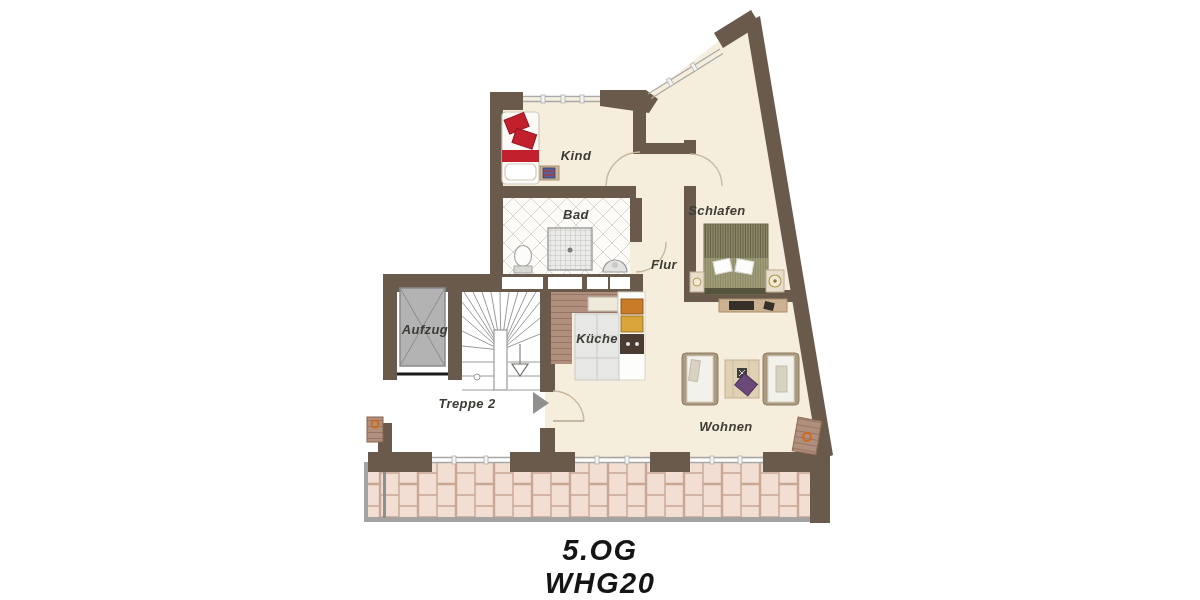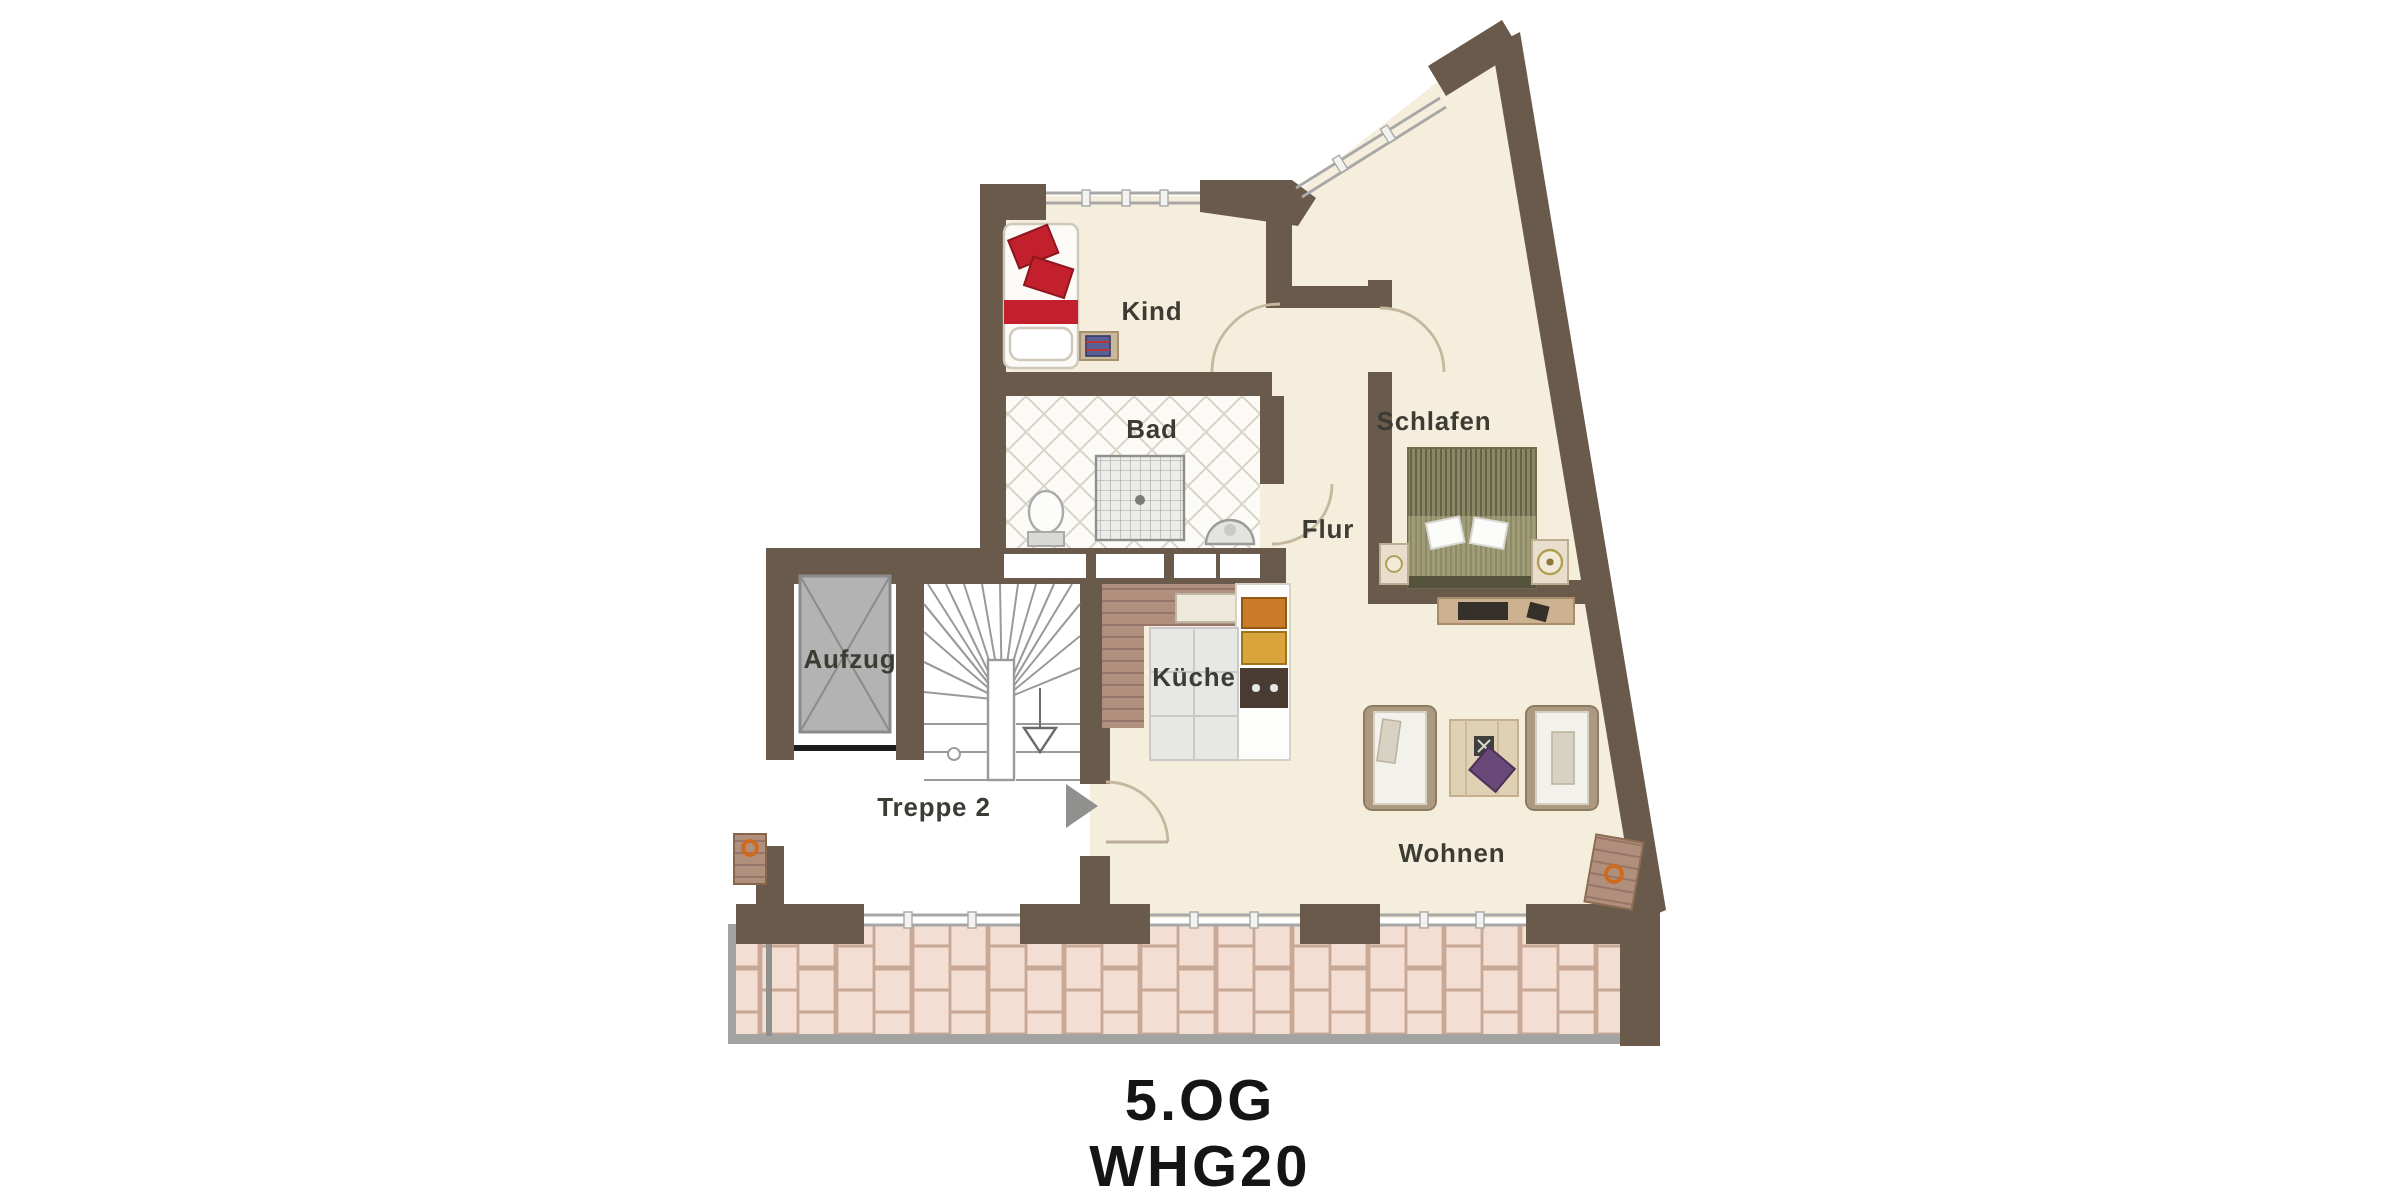--- a/index.html
+++ b/index.html
@@ -1,17 +1,17 @@
 <!DOCTYPE html>
 <html><head>
 <meta charset="utf-8">
 <style>
   html,body{margin:0;padding:0;background:#ffffff;}
   .stage{position:relative;width:1200px;height:600px;background:#ffffff;overflow:hidden;
-         font-family:"Liberation Sans",sans-serif;}
+         font-family:"Liberation Sans",sans-serif;font-style:italic;}
   svg{position:absolute;inset:0;}
   .wall{fill:#695a4b;}
   .niche{fill:#ffffff;}
   .winline{stroke:#a8a8a6;stroke-width:1.4;fill:none;}
   .wintick{fill:#f2f2f0;stroke:#a8a8a6;stroke-width:0.7;}
   .doorarc{stroke:#c6b89e;stroke-width:1.4;fill:none;}
   .doorleaf{stroke:#b9ab97;stroke-width:1.6;}
   .stair{stroke:#9a9a98;stroke-width:1;fill:none;}
   .room-label{font-size:13px;font-weight:bold;fill:#3c3c34;letter-spacing:.4px;text-anchor:middle;}
   .title-label{font-size:29px;font-weight:bold;fill:#151515;letter-spacing:1.5px;text-anchor:middle;}

